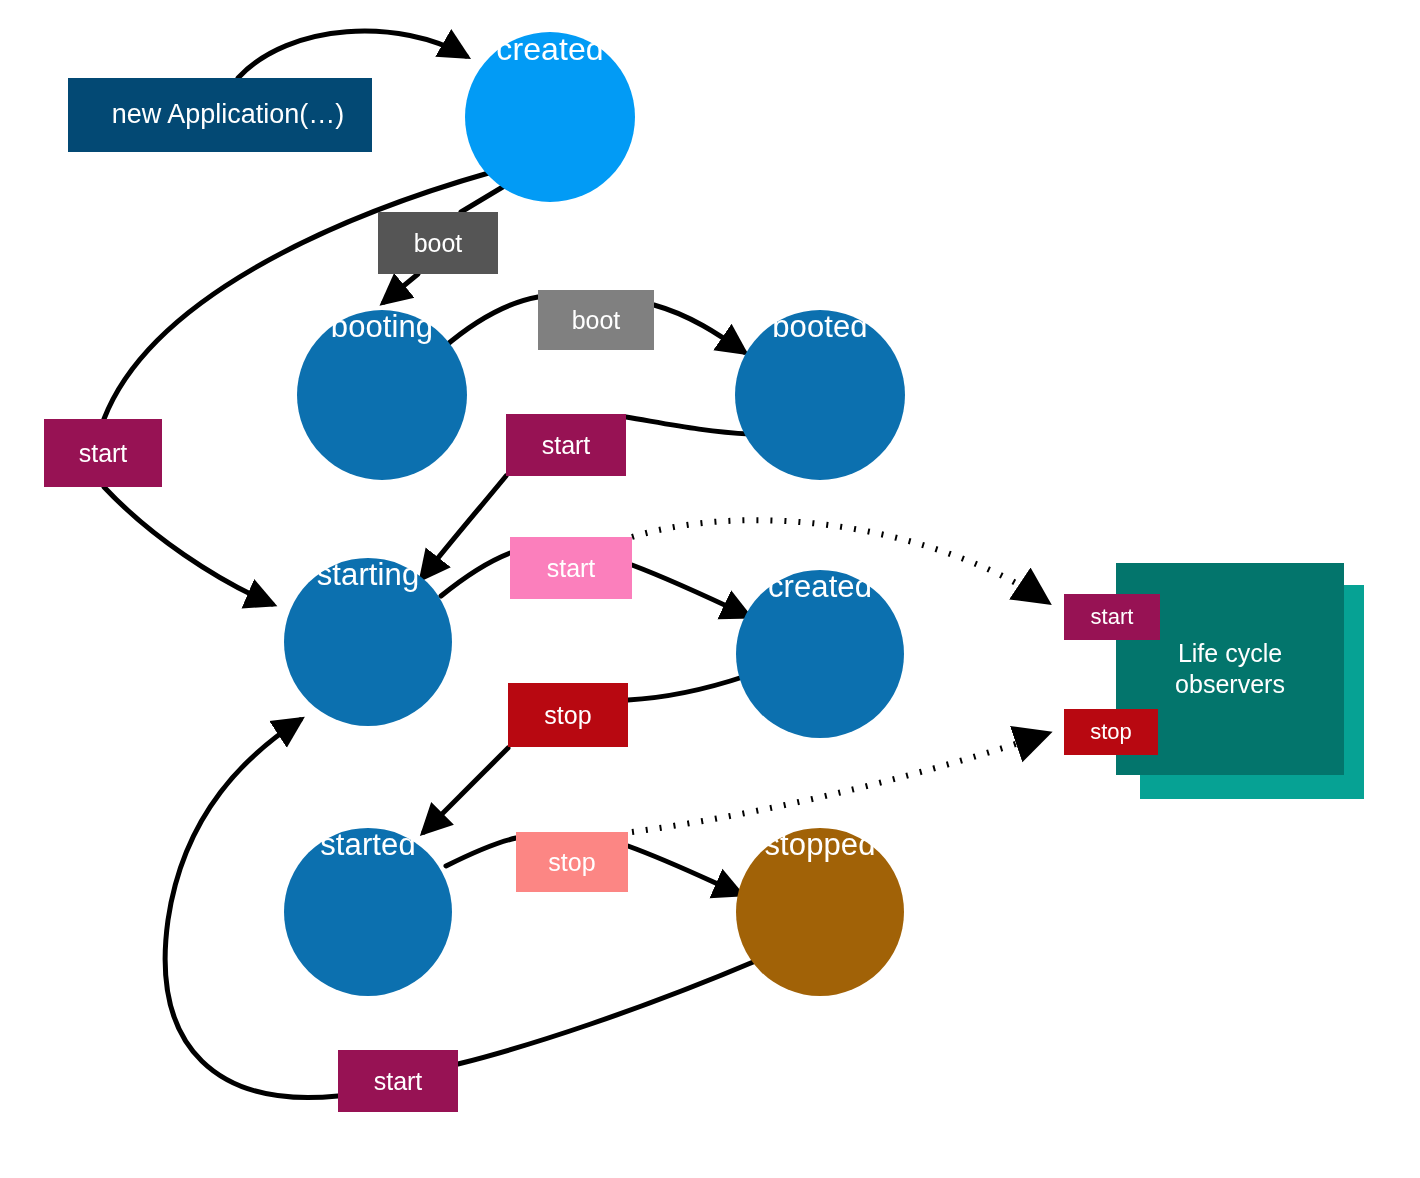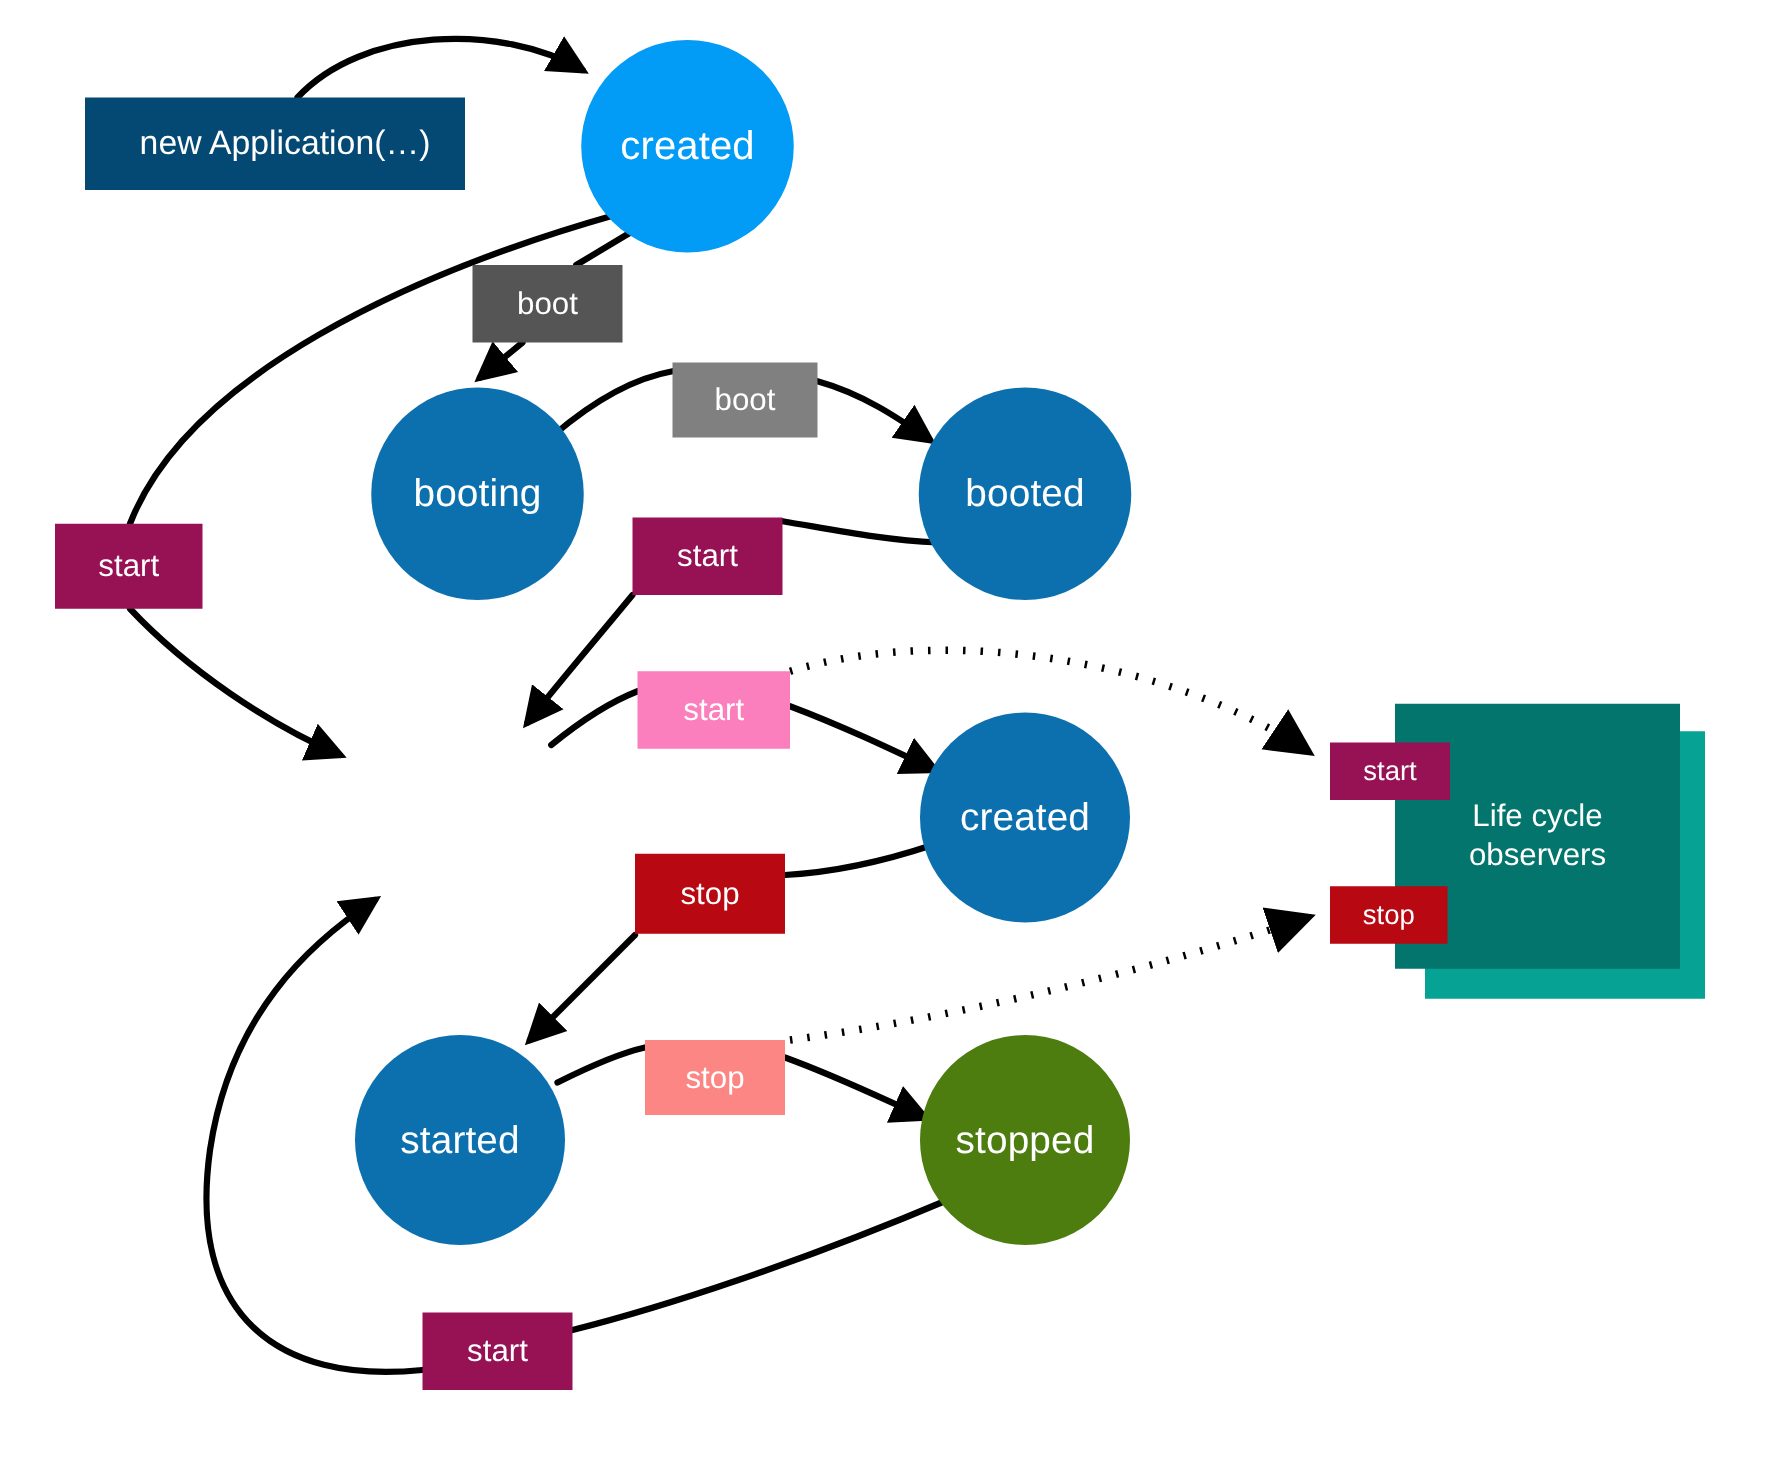--- a/index.html
+++ b/index.html
@@ -21,21 +21,21 @@
     position: absolute;
     top: 0;
     left: 0;
     width: 1420px;
     height: 1178px;
   }
   .node {
     position: absolute;
     border-radius: 50%;
     display: flex;
-    align-items: center;
+    align-items: flex-start;
     justify-content: center;
     color: #ffffff;
     font-size: 31px;
     font-family: "Liberation Sans", sans-serif;
     letter-spacing: 0.1px;
     text-align: center;
     line-height: 1.1;
   }
   .label-box {
     position: absolute;
@@ -134,30 +134,33 @@
   </div>
 
   <div class="node" style="left:297px; top:310px; width:170px; height:170px; background:#0C70AF;">
     <span>booting</span>
   </div>
 
   <div class="node" style="left:735px; top:310px; width:170px; height:170px; background:#0C70AF;">
     <span>booted</span>
   </div>
 
+  <div class="node" style="left:284px; top:558px; width:168px; height:168px; background:#0C70AF;">
+    <span>starting</span>
+  </div>
 
   <div class="node" style="left:736px; top:570px; width:168px; height:168px; background:#0C70AF;">
     <span>created</span>
   </div>
 
   <div class="node" style="left:284px; top:828px; width:168px; height:168px; background:#0C70AF;">
     <span>started</span>
   </div>
 
-  <div class="node" style="left:736px; top:828px; width:168px; height:168px; background:#4d7c0f;">
+  <div class="node" style="left:736px; top:828px; width:168px; height:168px; background:#a16207;">
     <span>stopped</span>
   </div>
 
   <div class="label-box" style="left:68px; top:78px; width:288px; height:74px; background:#034974; font-size:27px;padding-left:16px;">
     <span>new Application(…)</span>
   </div>
 
   <div class="label-box" style="left:378px; top:212px; width:120px; height:62px; background:#555555;">
     <span>boot</span>
   </div>

